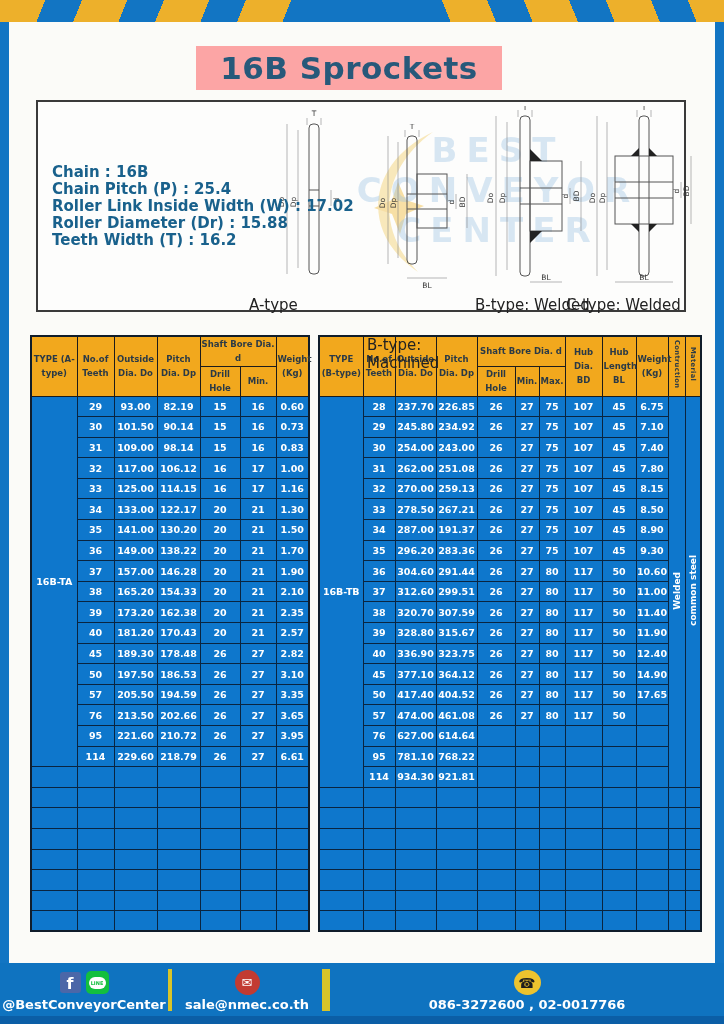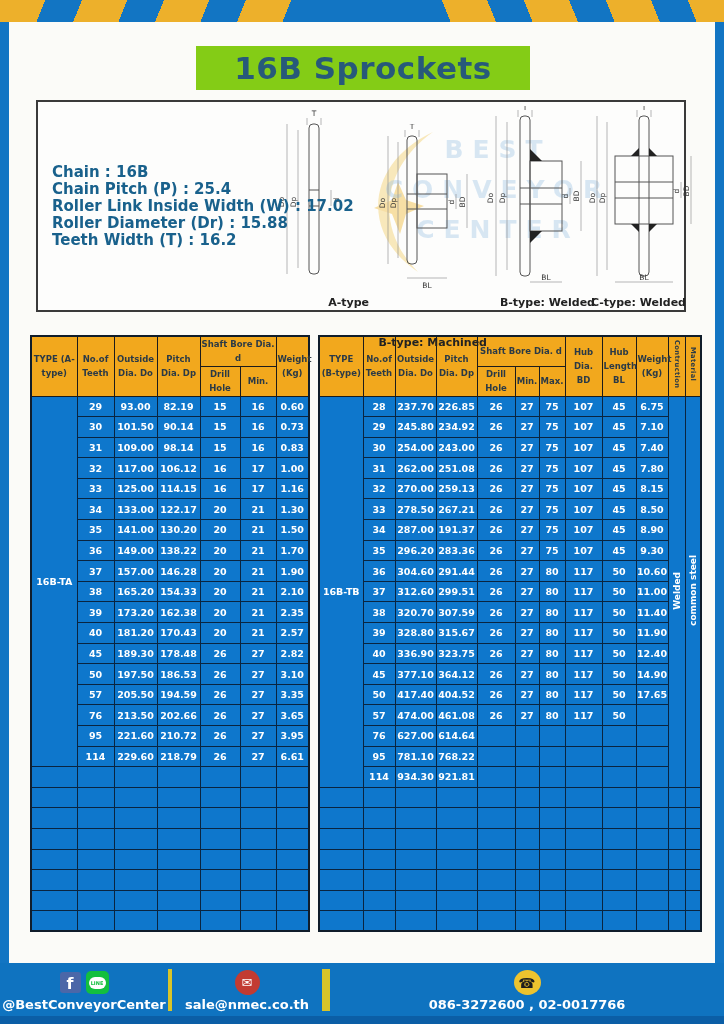--- a/index.html
+++ b/index.html
@@ -6,39 +6,39 @@
   body { font-family:"DejaVu Sans","Liberation Sans",sans-serif; background:#333; }
   .page { position:relative; width:724px; height:1024px; background:#1275c3; overflow:hidden; margin:0 auto; }
 
   
   .stripes { position:absolute; top:0; height:22px; width:310px; }
   .stripes.left  { left:0;  background:repeating-linear-gradient(112deg,#edb02b 0 42px,transparent 42px 76px); }
   .stripes.right { right:0; background:repeating-linear-gradient(68deg,transparent 0 34px,#edb02b 34px 76px); }
 
   .panel { position:absolute; left:9px; top:22px; width:706px; height:941px; background:#fbfbf8; }
 
-  .title-banner { position:absolute; left:196px; top:46px; width:334px; height:44px; background:#84cc16;
+  .title-banner { position:absolute; left:196px; top:46px; width:306px; height:44px; background:#fca5a5;
     display:flex; align-items:center; justify-content:center; }
   .title-banner span { font-size:31px; font-weight:bold; color:#27597a; letter-spacing:.5px; }
 
   
   .spec-box { position:absolute; left:36px; top:100px; width:650px; height:212px; background:#fdfdfc; border:2px solid #3a3a3a; }
   .spec-lines { position:absolute; left:14px; top:62px; z-index:3; }
   .spec-lines div { font-size:15px; font-weight:bold; color:#19618c; line-height:17px; white-space:nowrap; }
 
   .watermark { position:absolute; left:275px; top:28px; width:370px; z-index:1; opacity:.38; text-align:center; }
-  .watermark div { font-size:25px; font-weight:bold; color:#9cc3e4; letter-spacing:9px; line-height:40px; }
+  .watermark div { font-size:34px; font-weight:bold; color:#9cc3e4; letter-spacing:9px; line-height:40px; }
   .wm-swoosh { position:absolute; left:300px; top:20px; z-index:0; opacity:.45; }
 
   .diagram { position:absolute; z-index:2; }
   .diagram svg { stroke:#555; fill:none; stroke-width:1; }
   .diagram text { stroke:none; fill:#333; font-size:7.5px; font-family:"DejaVu Sans",sans-serif; }
   .diagram .weld { fill:#222; stroke:none; }
   .diagram .dim { stroke:#888; stroke-width:.6; }
-  .caption { position:absolute; z-index:2; text-align:right; font-size:11px; font-weight:bold; color:#222; width:120px; }
+  .caption { position:absolute; z-index:2; text-align:left; font-size:15px; font-weight:normal; color:#222; width:120px; }
 
   
   table { position:absolute; top:335px; border-collapse:collapse; table-layout:fixed; border:2px solid #101d2b; }
   #table-a { left:30px; width:278px; }
   #table-b { left:318px; width:382px; }
   th { background:#f2a81d; color:#2b3a46; font-size:8.5px; font-weight:bold; border:1px solid #1c1c1c;
        padding:0 1px; line-height:1.65; text-align:center; vertical-align:middle; }
   thead tr:first-child th { height:30px; }
   thead tr:last-child  th { height:30px; }
   td { background:#0e77cc; color:#fff; font-size:9.5px; font-weight:bold; text-align:center; vertical-align:middle;

